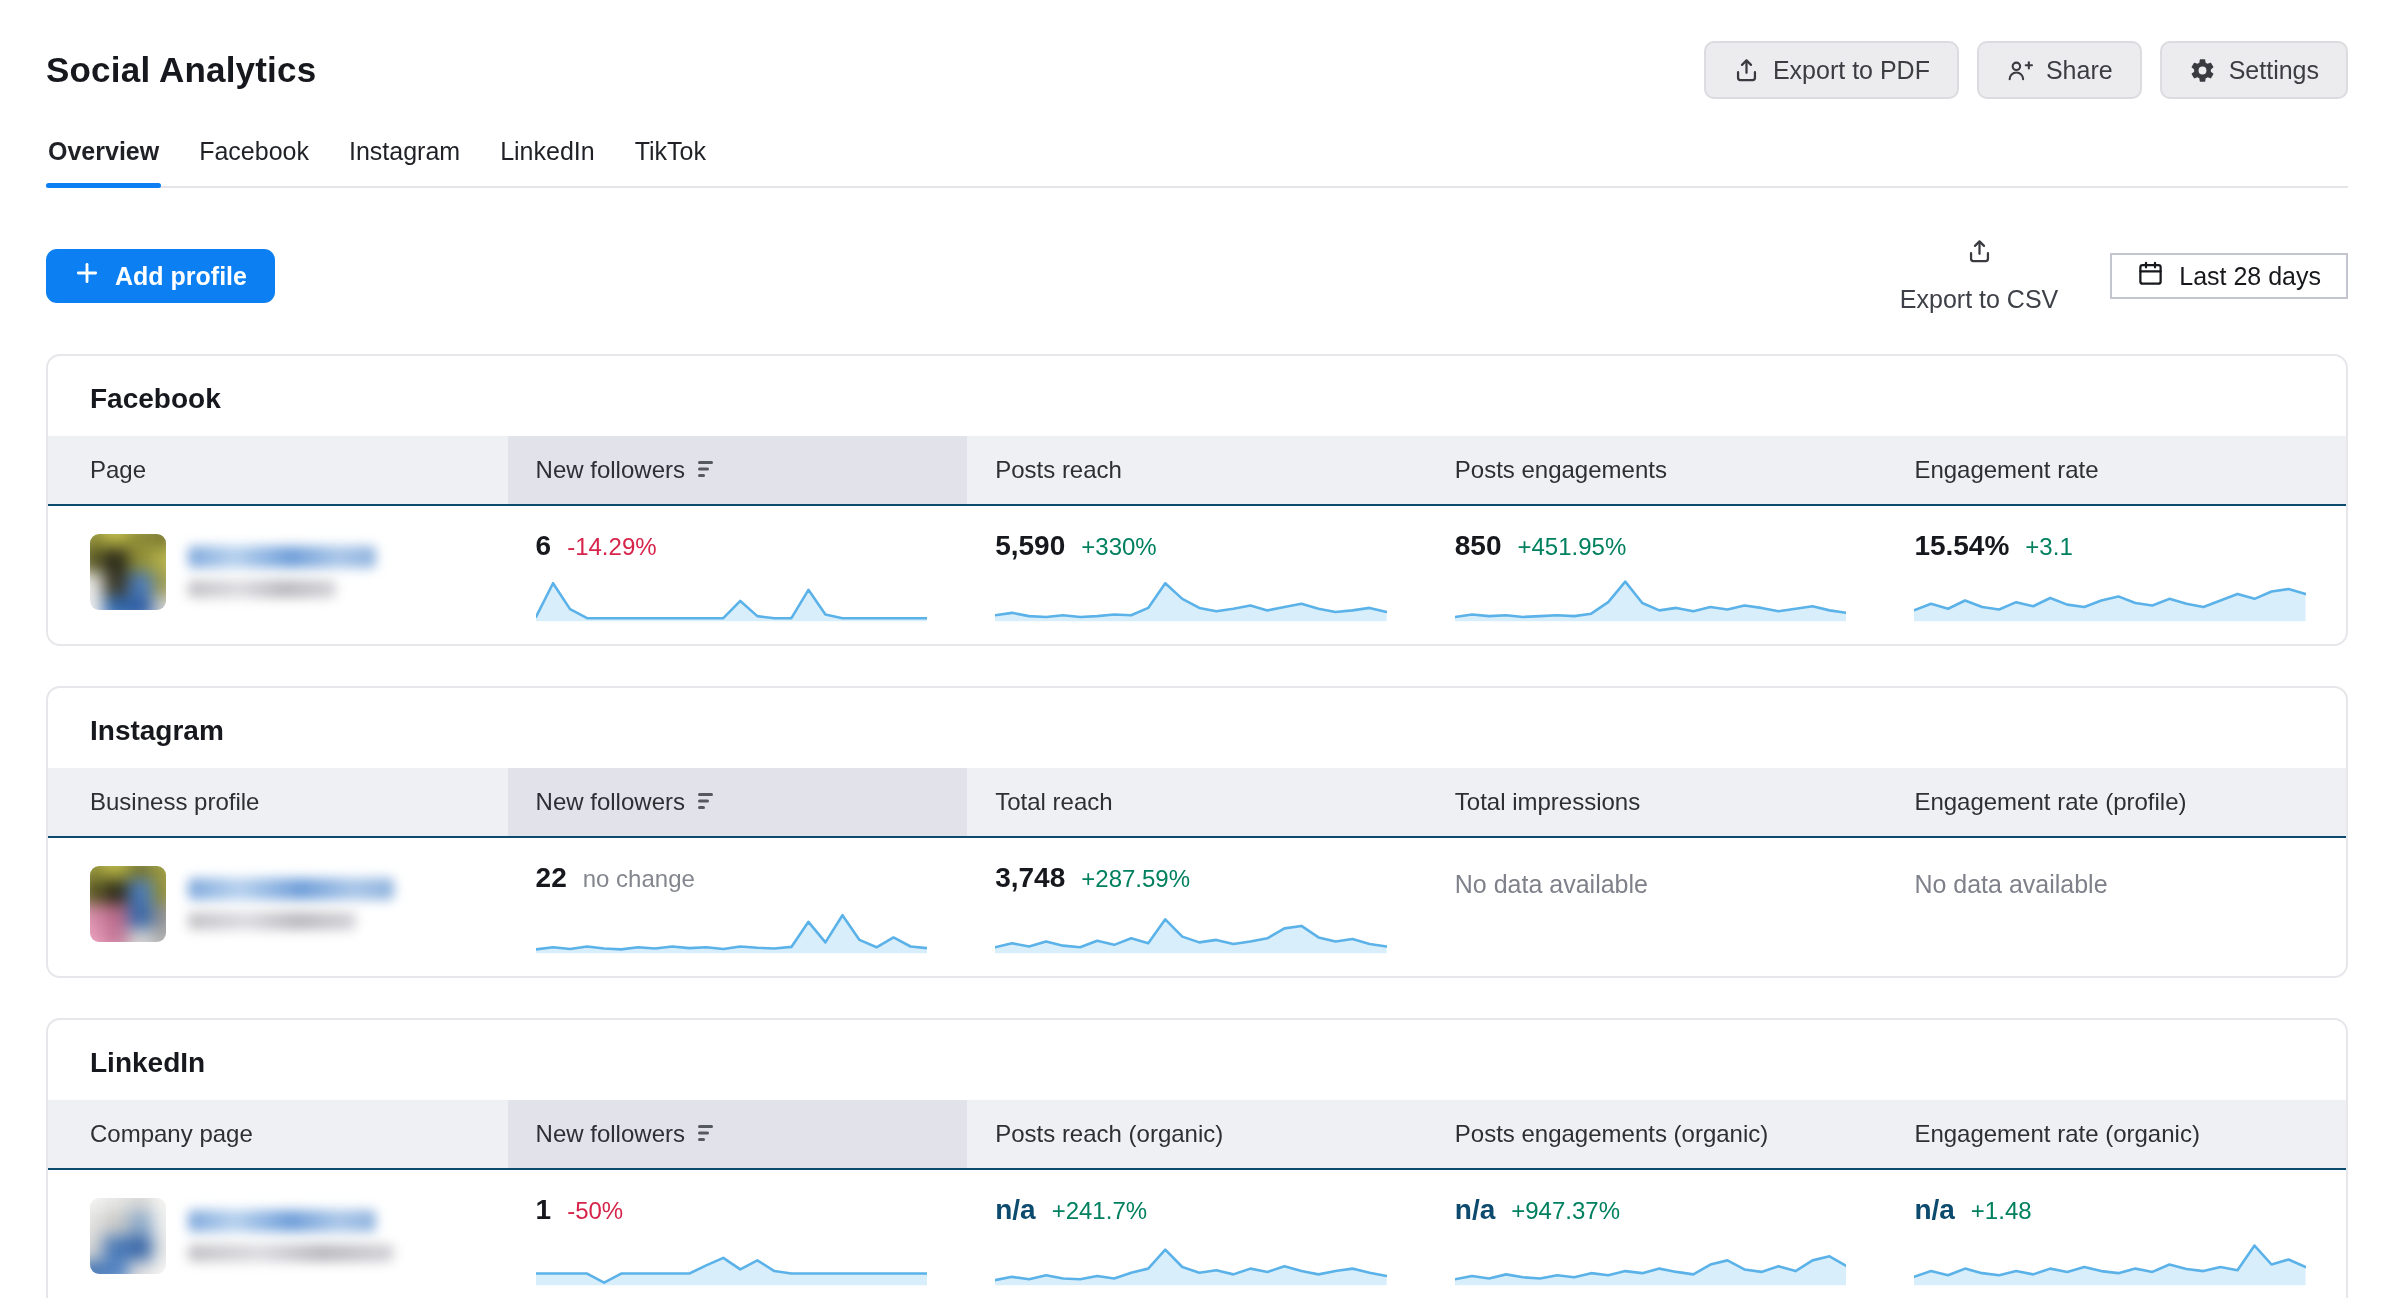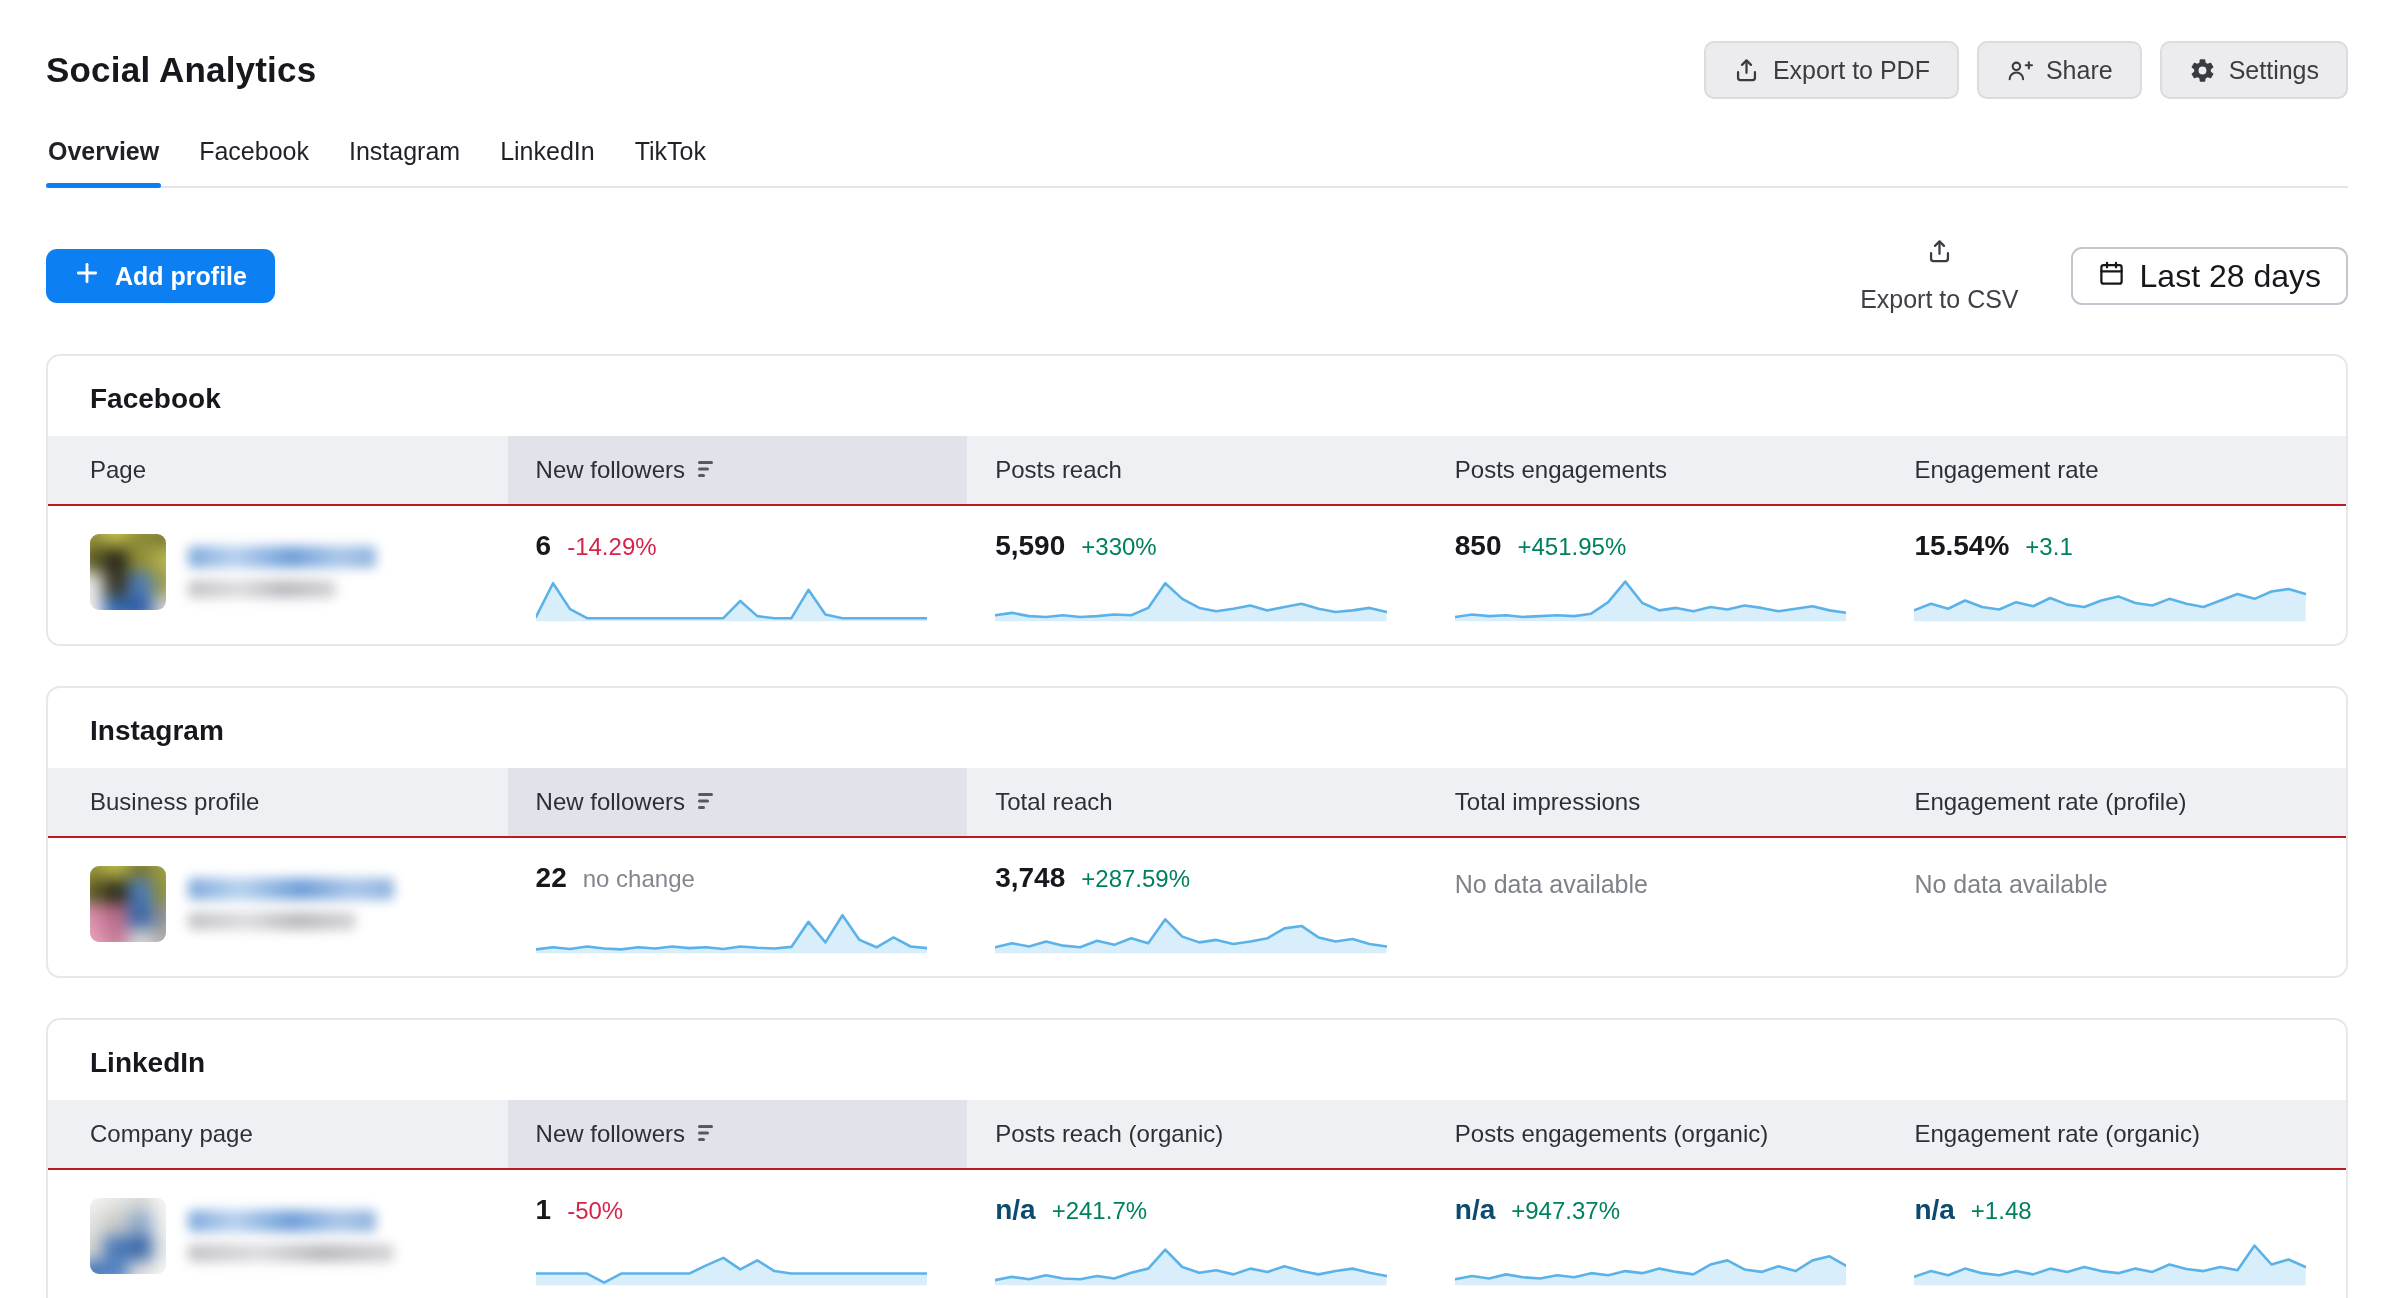--- a/index.html
+++ b/index.html
@@ -32,29 +32,29 @@
   .tab.active::after{content:"";position:absolute;left:0;right:0;bottom:-2px;height:5px;background:var(--accent);border-radius:3px;}
 
   
   .toolbar{margin-top:50px;display:flex;justify-content:space-between;align-items:center;}
   .btn-primary{display:flex;align-items:center;gap:15px;height:54px;padding:0 28px;background:var(--accent);
                color:#fff;border:none;border-radius:11px;font-size:25px;font-weight:700;cursor:pointer;}
   .btn-primary svg{width:26px;height:26px;}
   .toolbar-right{display:flex;align-items:center;gap:52px;}
   .link-btn{display:flex;align-items:center;gap:14px;font-size:25px;color:#3e4048;cursor:pointer;background:none;border:none;flex-direction:column;}
   .link-btn svg{width:27px;height:27px;}
-  .btn-outline{display:flex;align-items:center;gap:15px;height:58px;padding:0 25px;background:#fff;
-               border:2px solid #c3c6cf;border-radius:11px;font-size:32px;font-weight:500;color:#17181c;cursor:pointer;}
+  .btn-outline{display:flex;align-items:center;gap:15px;height:46px;padding:0 25px;background:#fff;
+               border:2px solid #c3c6cf;border-radius:0;font-size:25px;font-weight:500;color:#17181c;cursor:pointer;}
   .btn-outline svg{width:27px;height:27px;}
 
   
   .card{margin-top:40px;border:2px solid var(--hairline);border-radius:14px;overflow:hidden;background:#fff;}
   .card-title{font-size:28px;font-weight:700;padding:27px 42px 21px;}
   .thead{display:grid;grid-template-columns:20% 20% 20% 20% 20%;background:#eff0f4;height:70px;
-         align-items:center;font-size:24px;color:#2e2f34;border-bottom:2px solid #b91c1c;}
+         align-items:center;font-size:24px;color:#2e2f34;border-bottom:2px solid #0c4a6e;}
   .hcell{display:flex;align-items:center;gap:13px;height:100%;padding-left:28px;}
   .hcell.first{padding-left:42px;}
   .hcell.sorted{background:#e2e3ea;}
   .sort-icon{display:inline-block;}
   .sort-icon rect{fill:#565960;}
 
   .trow{display:grid;grid-template-columns:20% 20% 20% 20% 20%;padding:16px 0 22px;align-items:start;}
   .profile-cell{display:flex;align-items:center;gap:22px;padding-left:42px;align-self:center;height:100%;}
   .avatar{width:76px;height:76px;border-radius:9px;overflow:hidden;flex:none;}
   .avatar-grid{width:100%;height:100%;display:grid;grid-template-rows:repeat(4,1fr);grid-template-columns:repeat(4,1fr);

